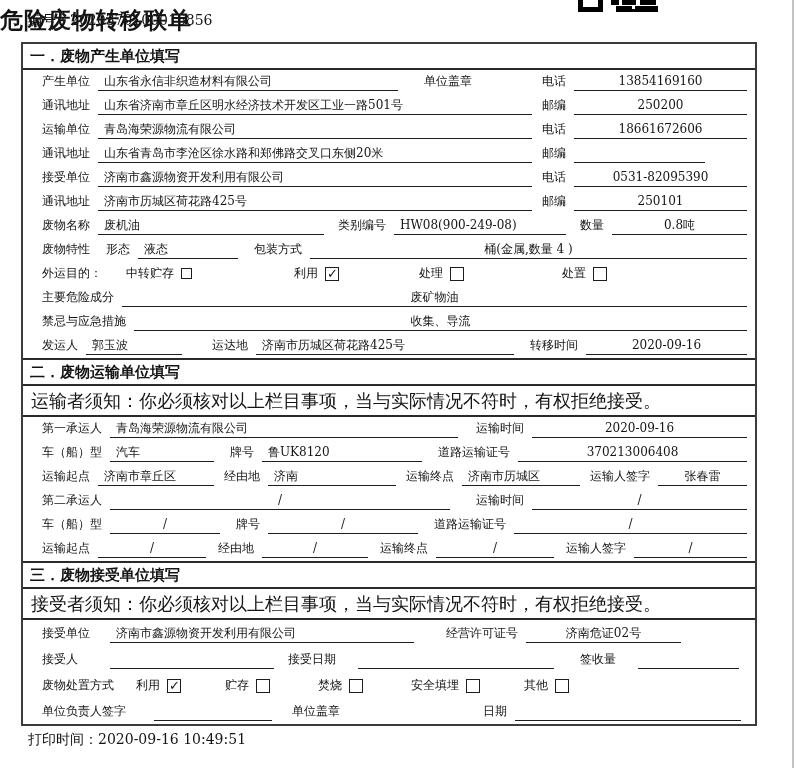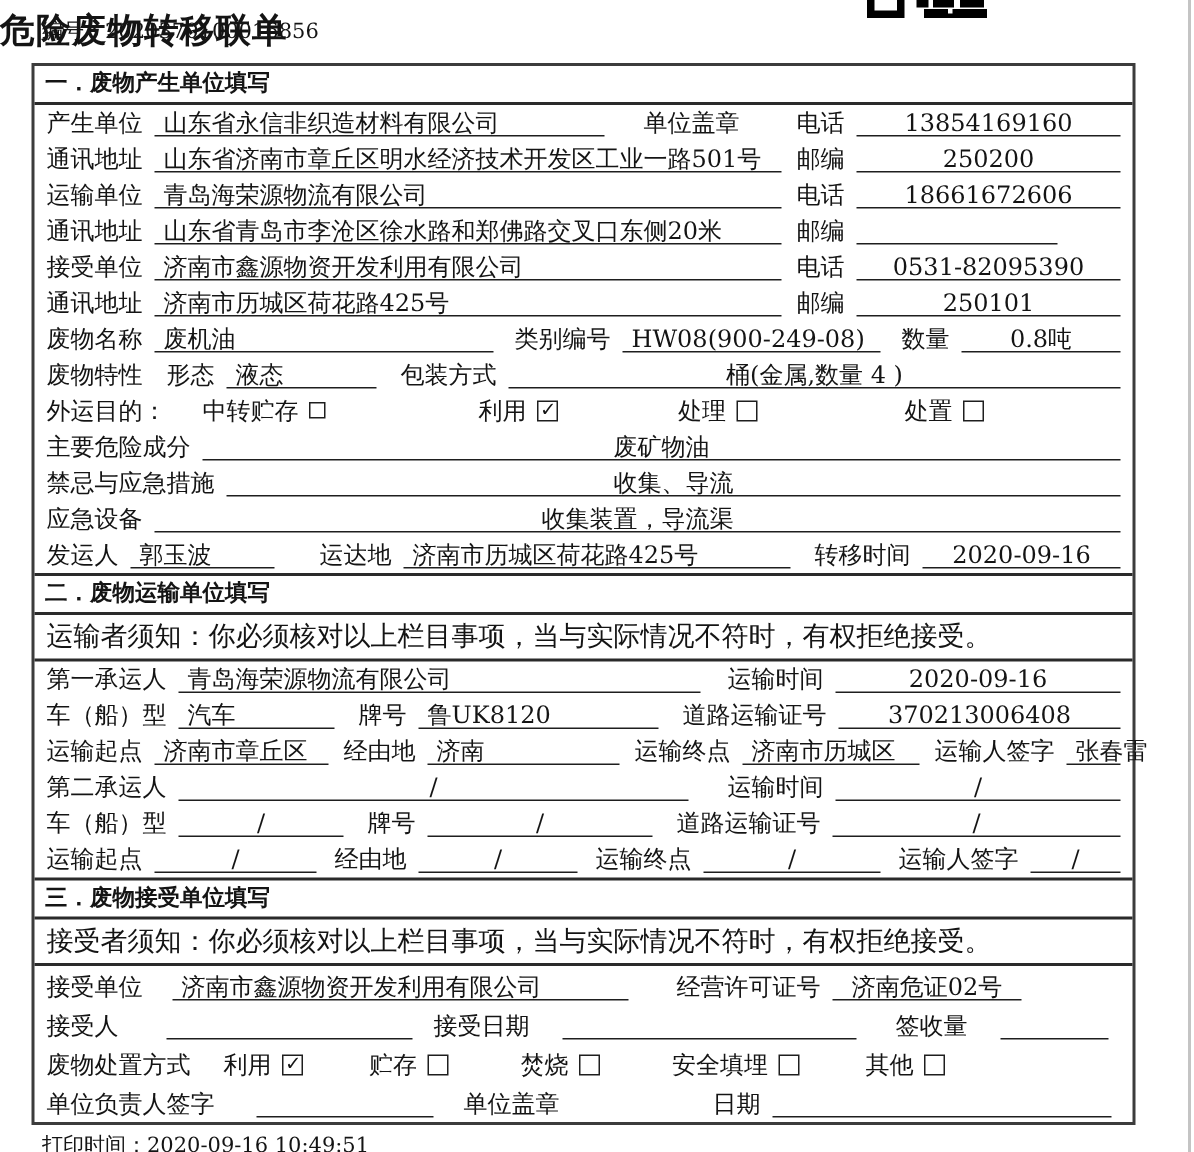--- a/index.html
+++ b/index.html
@@ -19,22 +19,22 @@
 
   
   .form{margin-left:21px;width:736px;border:2px solid #3c3c3c;box-sizing:border-box;background:#fff;}
   .sec-hd{height:24px;line-height:24px;padding-left:7px;
           font-family:"Liberation Sans","DejaVu Sans",sans-serif;
           font-weight:bold;font-size:15px;border-bottom:2px solid #2a2a2a;}
   .sec-hd.mid{border-top:2px solid #2a2a2a;}
   .note{height:29px;line-height:29px;padding-left:8px;font-size:18px;
         border-bottom:2px solid #2a2a2a;white-space:nowrap;}
 
-  .row{display:flex;align-items:flex-end;height:24px;padding:0 8px 3px 8px;
-       font-size:16px;box-sizing:border-box;}
+  .row{display:flex;align-items:flex-end;height:24px;padding:0 8px 3px 19px;
+       font-size:12px;box-sizing:border-box;}
   .s3 .row{height:26px;}
   .lb{flex:none;white-space:nowrap;line-height:19px;}
   .ul{border-bottom:1px solid #1e1e1e;height:19px;line-height:19px;
       padding:0 6px;margin-left:8px;white-space:nowrap;box-sizing:border-box;flex:none;}
   .grow{flex:1 1 auto;min-width:0;text-align:center;}
   .ctr{text-align:center;}
   .left{display:flex;align-items:flex-end;flex:none;width:500px;}
   .right{display:flex;align-items:flex-end;flex:1 1 auto;min-width:0;}
   .left .fill{flex:1 1 auto;margin-right:10px;}
 
@@ -178,24 +178,20 @@
   <div class="row">
     <span class="lb">主要危险成分</span>
     <span class="ul grow">废矿物油</span>
   </div>
 
   <div class="row">
     <span class="lb">禁忌与应急措施</span>
     <span class="ul grow">收集、导流</span>
   </div>
 
-  <div class="row">
-    <span class="lb">应急设备</span>
-    <span class="ul grow">收集装置，导流渠</span>
-  </div>
 
   <div class="row">
     <span class="lb">发运人</span>
     <span class="ul" style="width:96px">郭玉波</span>
     <span class="lb" style="margin-left:30px">运达地</span>
     <span class="ul" style="width:258px">济南市历城区荷花路425号</span>
     <span class="lb" style="margin-left:16px">转移时间</span>
     <span class="ul grow">2020-09-16</span>
   </div>
 

